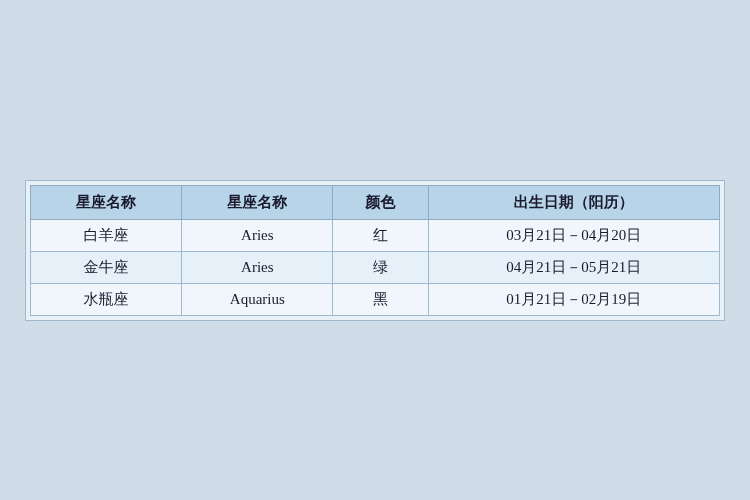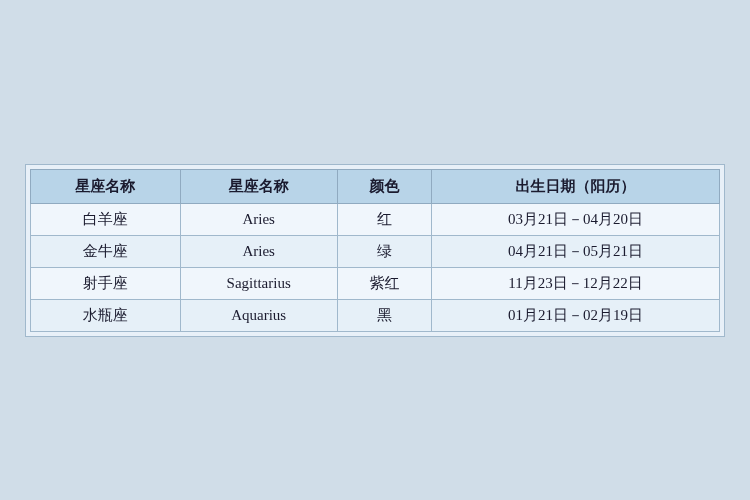--- a/index.html
+++ b/index.html
@@ -74,26 +74,20 @@
           <td>红</td>
           <td>03月21日－04月20日</td>
         </tr>
         <tr>
           <td>金牛座</td>
           <td>Aries</td>
           <td>绿</td>
           <td>04月21日－05月21日</td>
         </tr>
         <tr>
-          <td>射手座</td>
-          <td>Sagittarius</td>
-          <td>紫红</td>
-          <td>11月23日－12月22日</td>
-        </tr>
-        <tr>
           <td>水瓶座</td>
           <td>Aquarius</td>
           <td>黑</td>
           <td>01月21日－02月19日</td>
         </tr>
       </tbody>
   </table>
 </div>
 
 </body></html>

